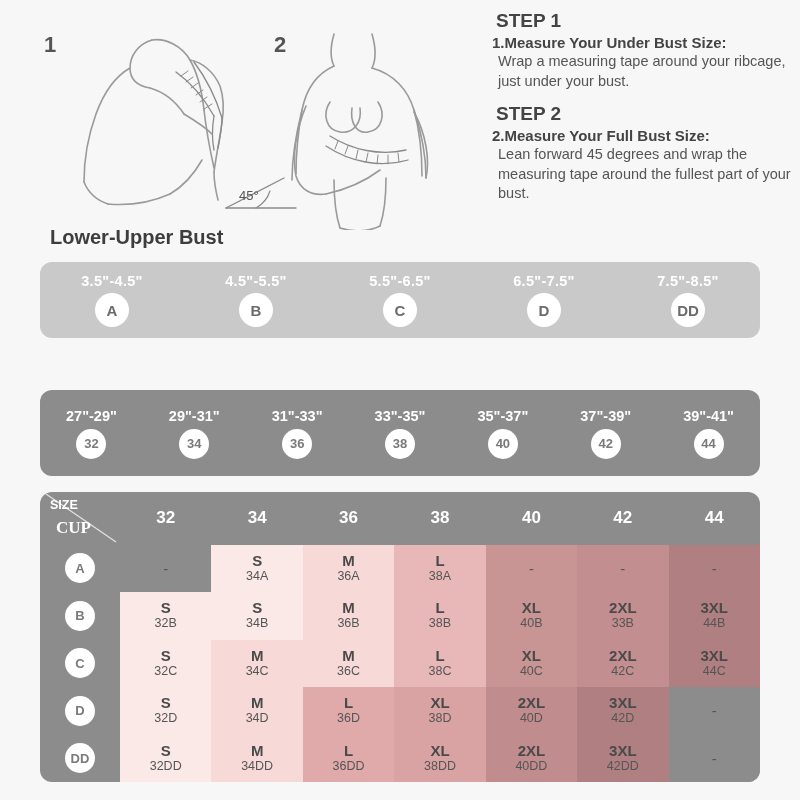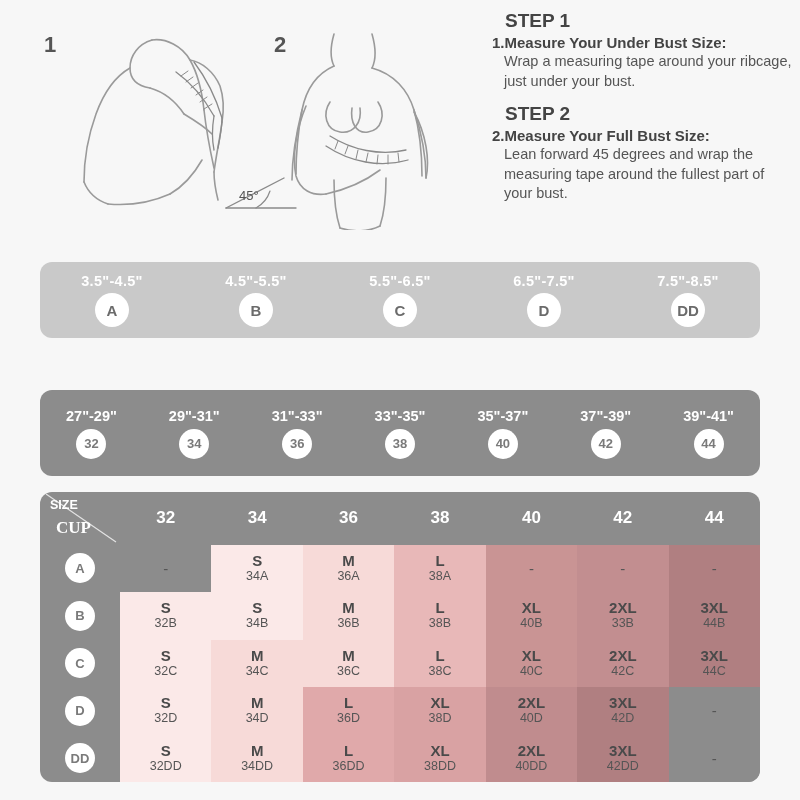--- a/index.html
+++ b/index.html
@@ -17,23 +17,23 @@
   .illus{position:absolute;top:10px;left:34px;width:430px;height:220px;}
   .num{
     position:absolute;font-size:22px;font-weight:bold;color:#555;
   }
   .num.one{left:10px;top:22px;}
   .num.two{left:240px;top:22px;}
   .angle-label{position:absolute;left:205px;top:178px;font-size:13px;color:#555;}
 
   
   .steps{position:absolute;left:492px;top:10px;width:300px;}
-  .step-title{font-size:19px;font-weight:bold;color:#444;margin:0 0 2px 13px;}
+  .step-title{font-size:19px;font-weight:bold;color:#444;margin:0 0 2px 4px;}
   .step-sub{font-size:15px;font-weight:bold;color:#444;margin:0 0 1px 0;}
-  .step-body{font-size:14.5px;line-height:1.35;color:#555;margin:0 0 12px 12px;}
+  .step-body{font-size:14.5px;line-height:1.35;color:#555;margin:0 0 12px 6px;}
 
   
   .sec-head{
     position:absolute;font-size:20px;font-weight:bold;color:#3d3d3d;
   }
   .sec-head.cup{left:50px;top:226px;}
   .sec-head.under{left:46px;top:354px;}
 
   
   .band{
@@ -165,20 +165,21 @@
       <p class="step-sub">1.Measure Your Under Bust Size:</p>
       <p class="step-body">Wrap a measuring tape around your ribcage, just under your bust.</p>
     </div>
     <div>
       <p class="step-title">STEP 2</p>
       <p class="step-sub">2.Measure Your Full Bust Size:</p>
       <p class="step-body">Lean forward 45 degrees and wrap the measuring tape around the fullest part of your bust.</p>
     </div>
   </div>
 
+  <div class="sec-head cup">Lower-Upper Bust</div>
   <div class="band cup-band">
     <div class="cup-cell">
       <span class="cup-range">3.5"-4.5"</span>
       <span class="circle cup-circle">A</span>
     </div>
     <div class="cup-cell">
       <span class="cup-range">4.5"-5.5"</span>
       <span class="circle cup-circle">B</span>
     </div>
     <div class="cup-cell">

